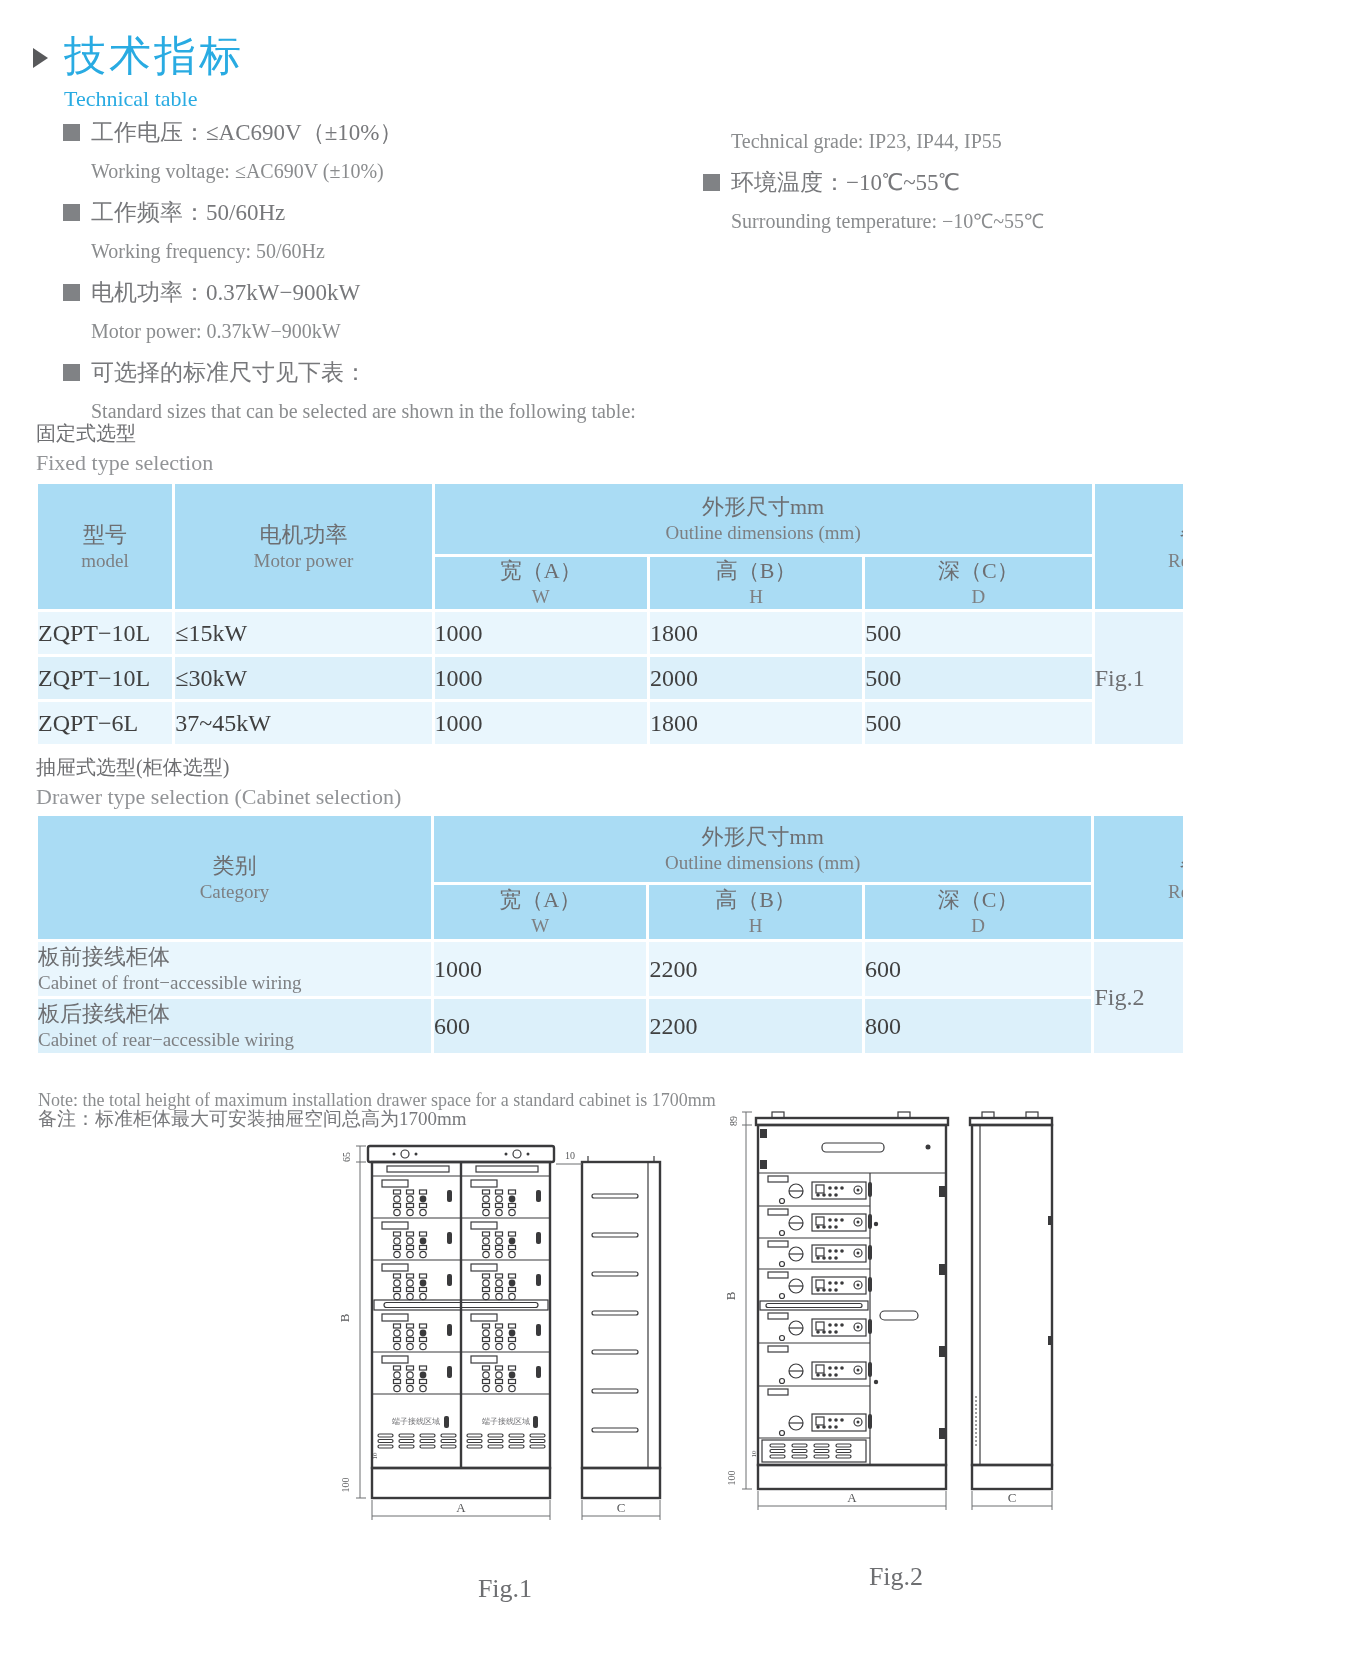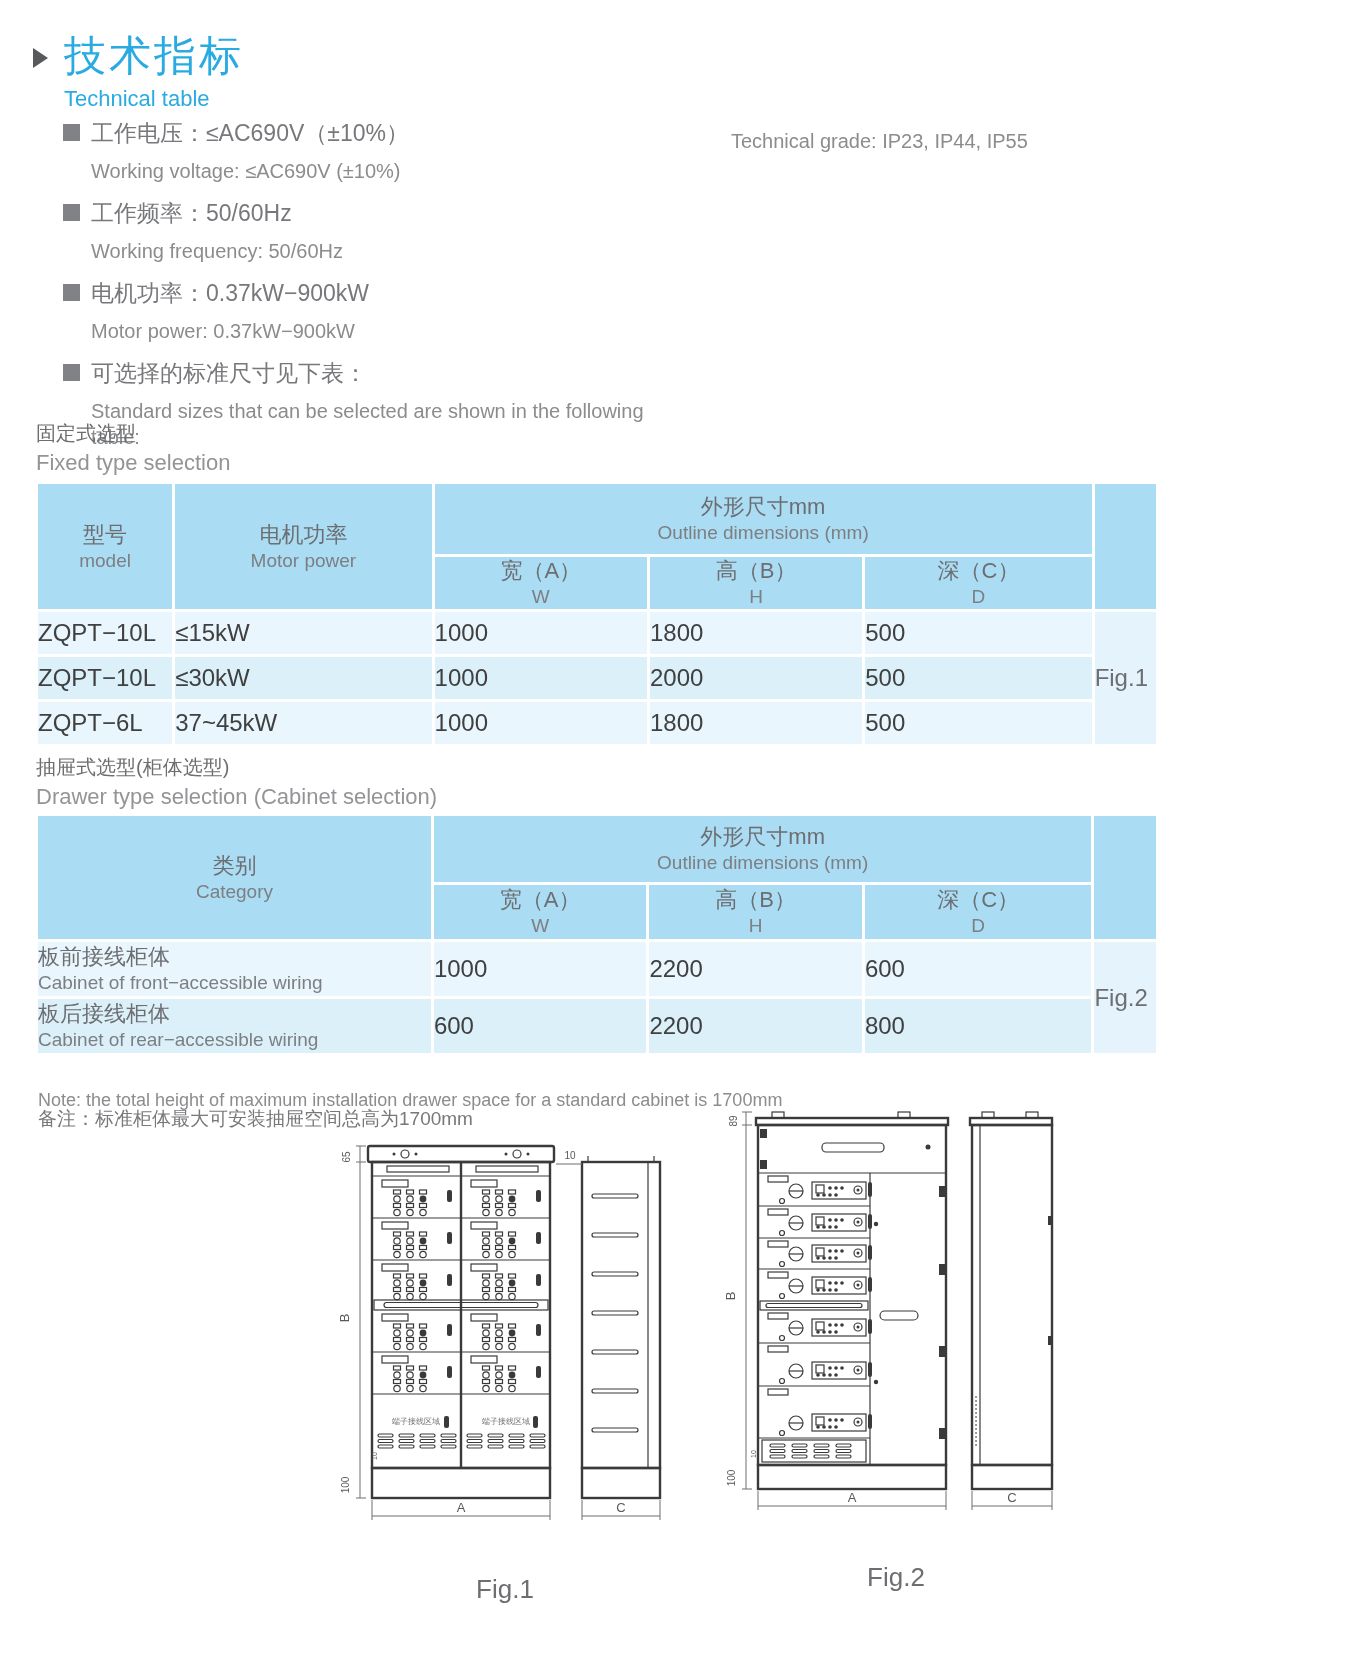--- a/index.html
+++ b/index.html
@@ -1,17 +1,17 @@
 <!DOCTYPE html>
 <html><head>
 <meta charset="utf-8">
 <style>
   html,body{margin:0;padding:0;background:#fff;}
   .page{position:relative;width:1156px;height:1660px;background:#ffffff;overflow:hidden;
-        font-family:Liberation Sans, sans-serif;color:#808285;}
+        font-family:Liberation Serif, serif;color:#808285;padding-left:27px;}
 
   
   .title-block{position:absolute;left:33px;top:32px;display:flex;gap:16px;}
   .tri{width:0;height:0;border-left:15px solid #58595b;border-top:10px solid transparent;
        border-bottom:10px solid transparent;margin-top:16px;}
   .h-zh{font-size:42px;color:#29abe2;letter-spacing:3px;line-height:48px;}
   .h-en{font-size:22px;color:#29abe2;margin-top:6px;}
 
   
   .spec-col{position:absolute;top:118px;width:630px;}
@@ -95,20 +95,27 @@
           <span class="sq"></span>
           <span>可选择的标准尺寸见下表：</span>
         </div>
       <div class="spec-en">Standard sizes that can be selected are shown in the following table:</div>
     </div>
   </div>
 
   <div class="spec-col right-col">
     <div class="spec-item">
       <div class="spec-en">Technical grade: IP23, IP44, IP55</div>
+    </div>
+    <div class="spec-item">
+      <div class="spec-zh">
+          <span class="sq"></span>
+          <span>环境温度：−10℃~55℃</span>
+        </div>
+      <div class="spec-en">Surrounding temperature: −10℃~55℃</div>
     </div>
   </div>
 
   <div class="sec-zh" style="top:420px;">固定式选型</div>
   <div class="sec-en" style="top:450px;">Fixed type selection</div>
 
   <div class="tbl-wrap" style="top:481px;">
     <table class="spec-table">
       <colgroup>
           <col style="width:134px">

